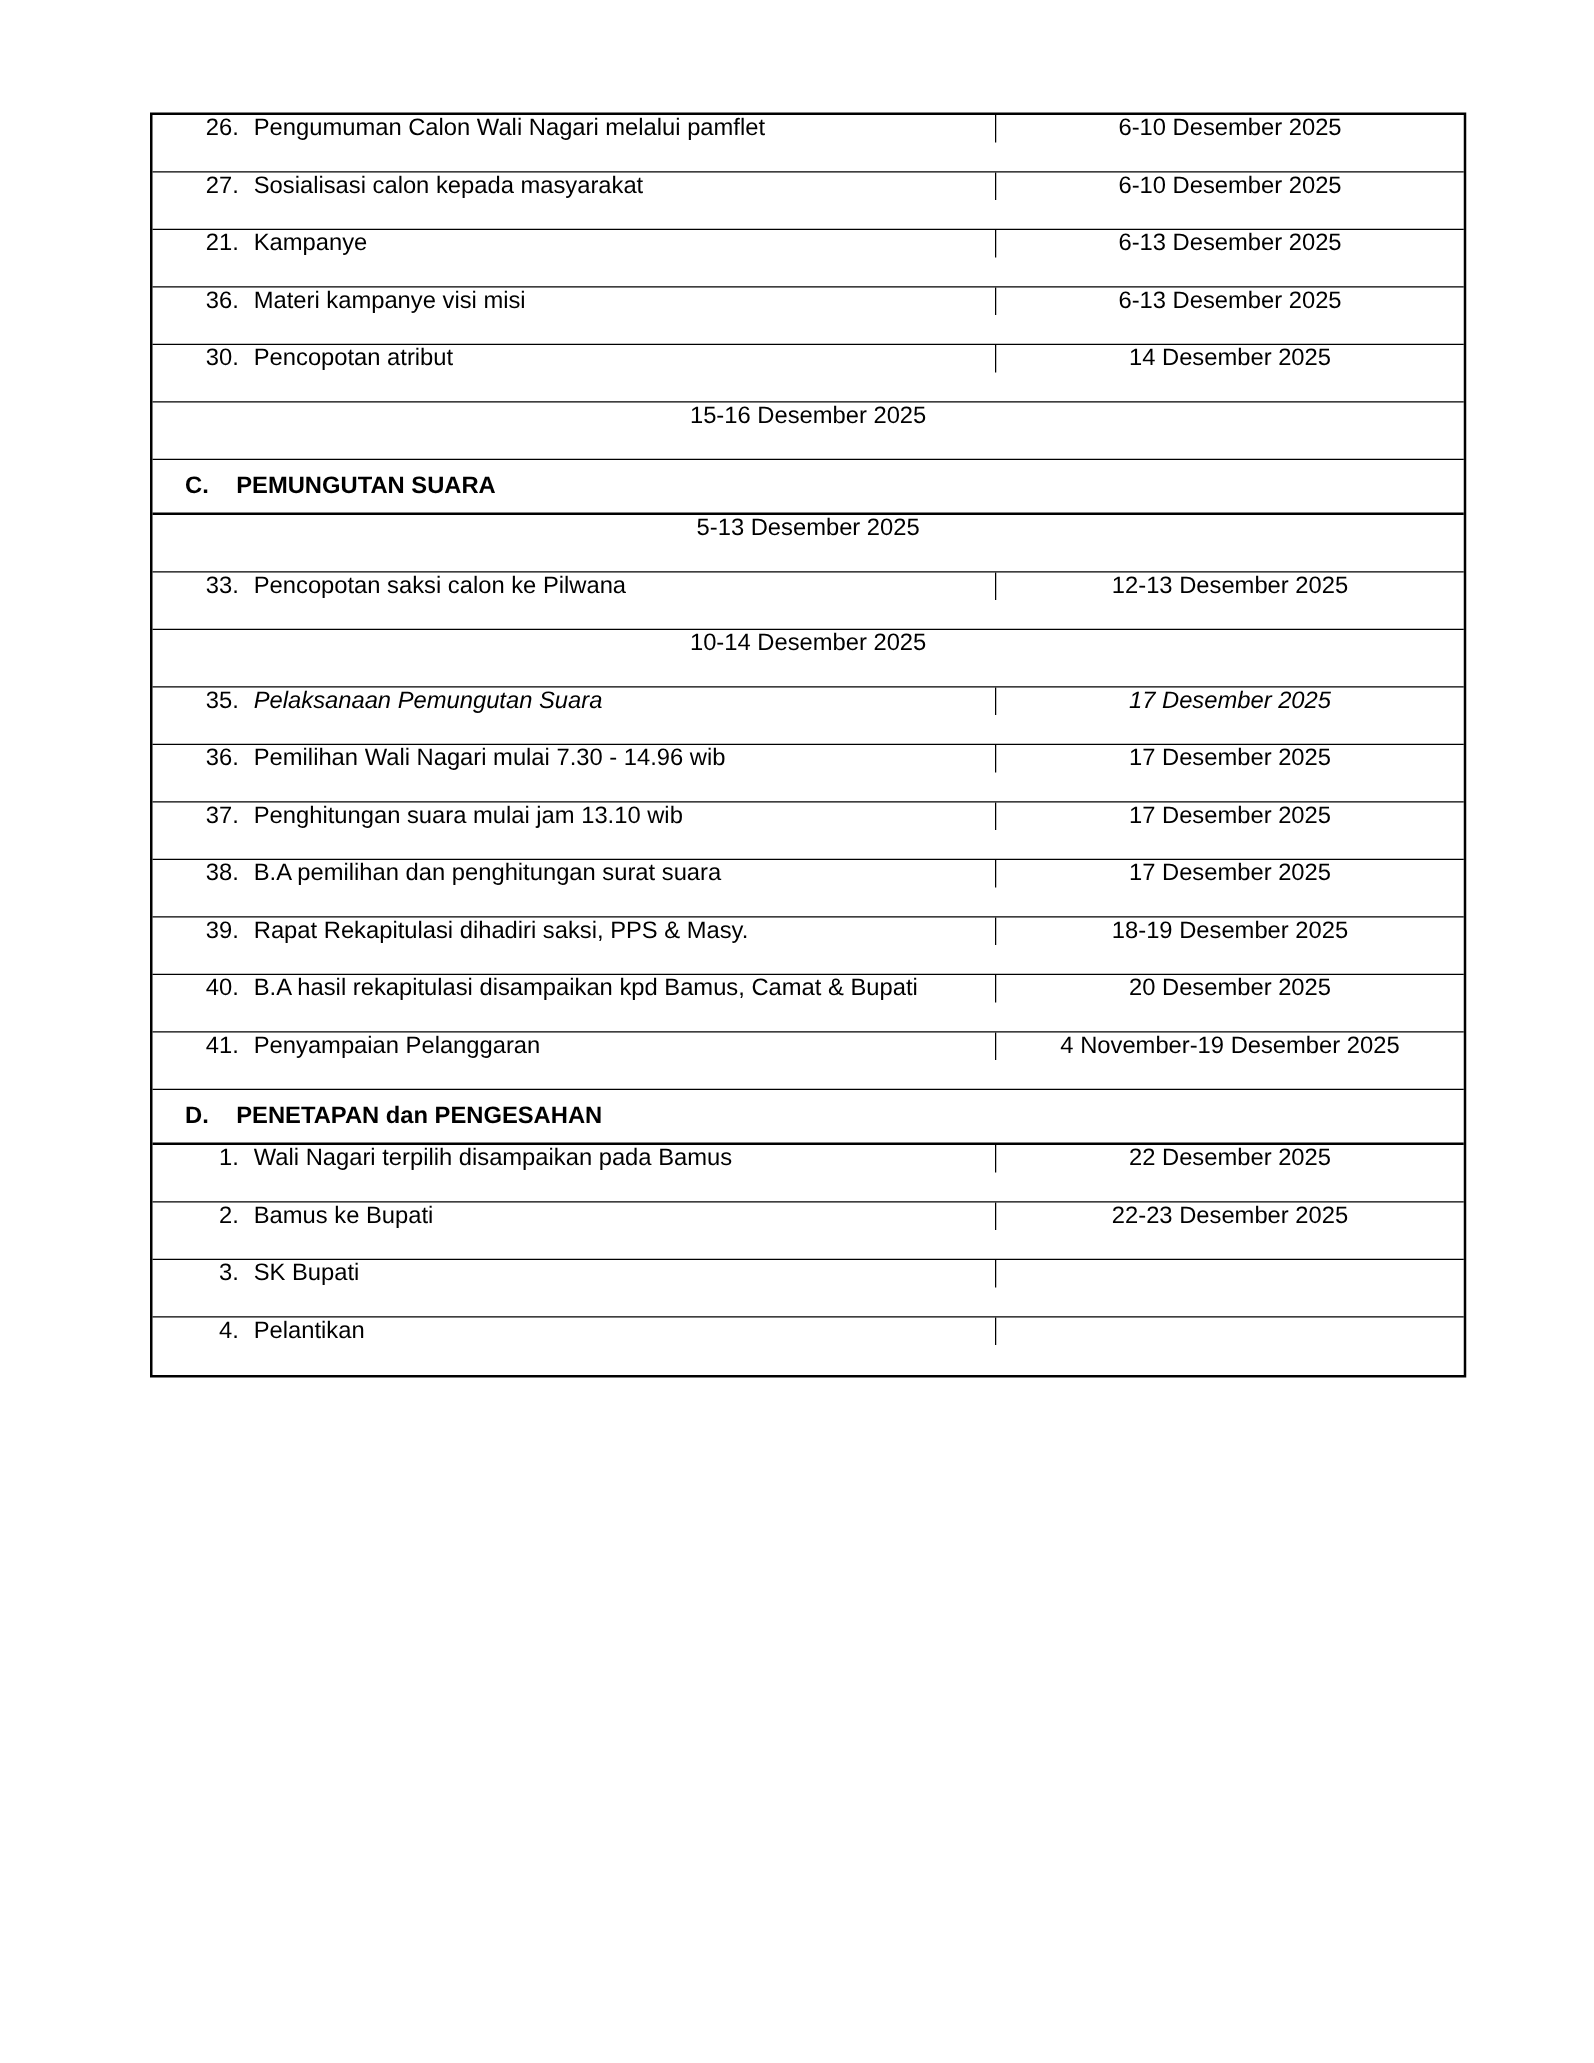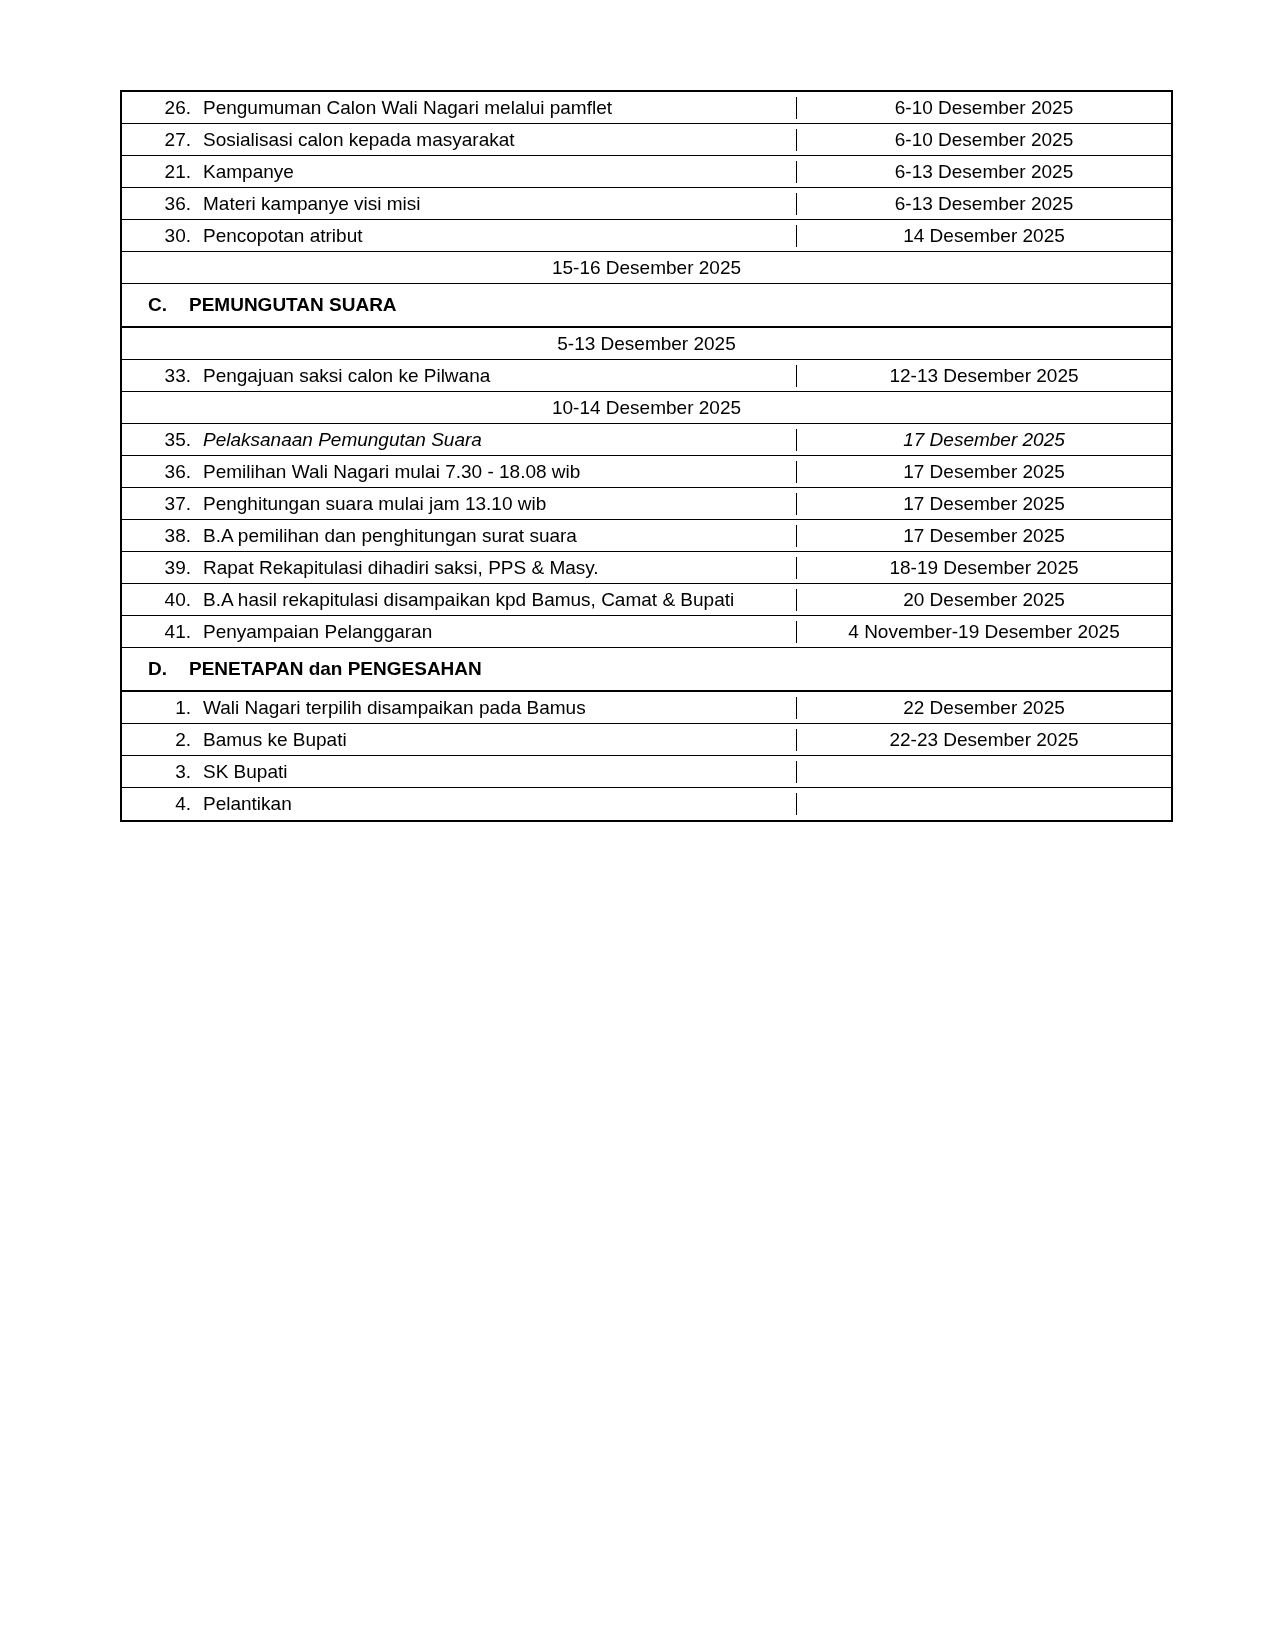--- a/index.html
+++ b/index.html
@@ -19,22 +19,22 @@
     position: absolute;
     left: 120px;
     top: 90px;
     width: 1053px;
     border: 2px solid #000000;
     box-sizing: border-box;
     background: #ffffff;
   }
   .row {
     display: flex;
-    align-items: center;
-    height: 32px;
+    align-items: flex-start;
+    height: 46px;
     box-sizing: border-box;
     border-bottom: 1px solid #000000;
   }
   .row:last-child {
     border-bottom: none;
   }
   .section-row {
     height: 44px;
     border-bottom: 2px solid #000000;
     font-weight: bold;
@@ -135,41 +135,41 @@
     <span class="sec-title">PEMUNGUTAN SUARA</span>
   </div>
 
   <div class="row item-row">
     <div class="cell date">5-13 Desember 2025</div>
   </div>
 
   <div class="row item-row">
     <div class="cell activity">
       <span class="no">33.</span>
-      <span class="txt">Pengajuan saksi calon ke Pilwana</span>
+      <span class="txt">Pencopotan saksi calon ke Pilwana</span>
     </div>
     <div class="cell date">12-13 Desember 2025</div>
   </div>
 
   <div class="row item-row">
     <div class="cell date">10-14 Desember 2025</div>
   </div>
 
   <div class="row item-row em">
     <div class="cell activity">
       <span class="no">35.</span>
       <span class="txt">Pelaksanaan Pemungutan Suara</span>
     </div>
     <div class="cell date">17 Desember 2025</div>
   </div>
 
   <div class="row item-row">
     <div class="cell activity">
       <span class="no">36.</span>
-      <span class="txt">Pemilihan Wali Nagari mulai 7.30 - 18.08 wib</span>
+      <span class="txt">Pemilihan Wali Nagari mulai 7.30 - 14.96 wib</span>
     </div>
     <div class="cell date">17 Desember 2025</div>
   </div>
 
   <div class="row item-row">
     <div class="cell activity">
       <span class="no">37.</span>
       <span class="txt">Penghitungan suara mulai jam 13.10 wib</span>
     </div>
     <div class="cell date">17 Desember 2025</div>

